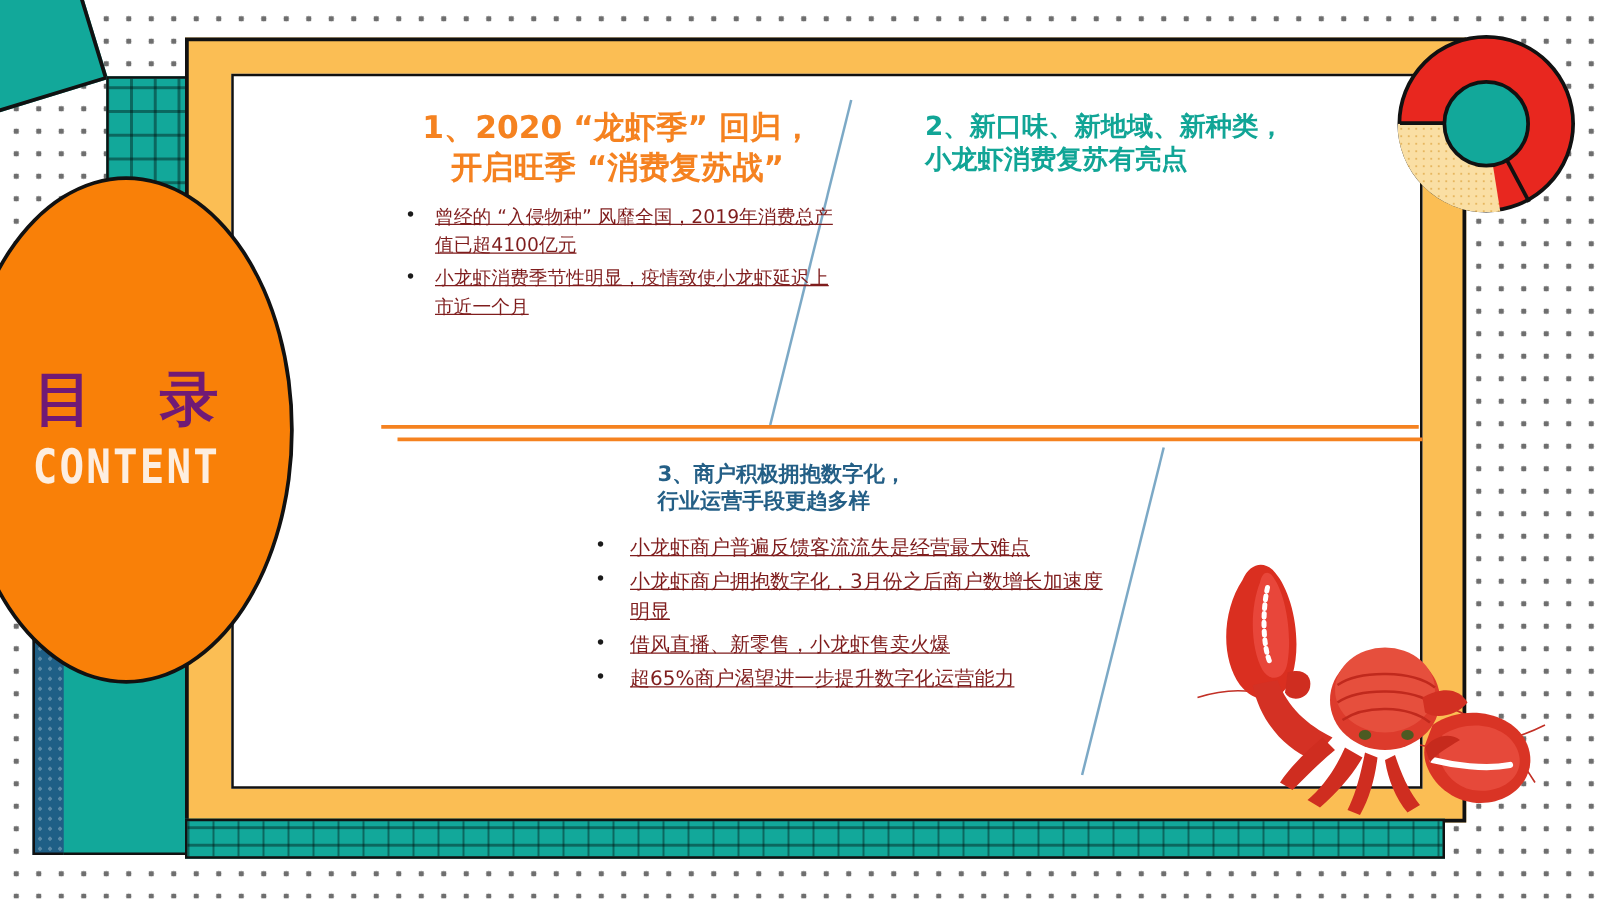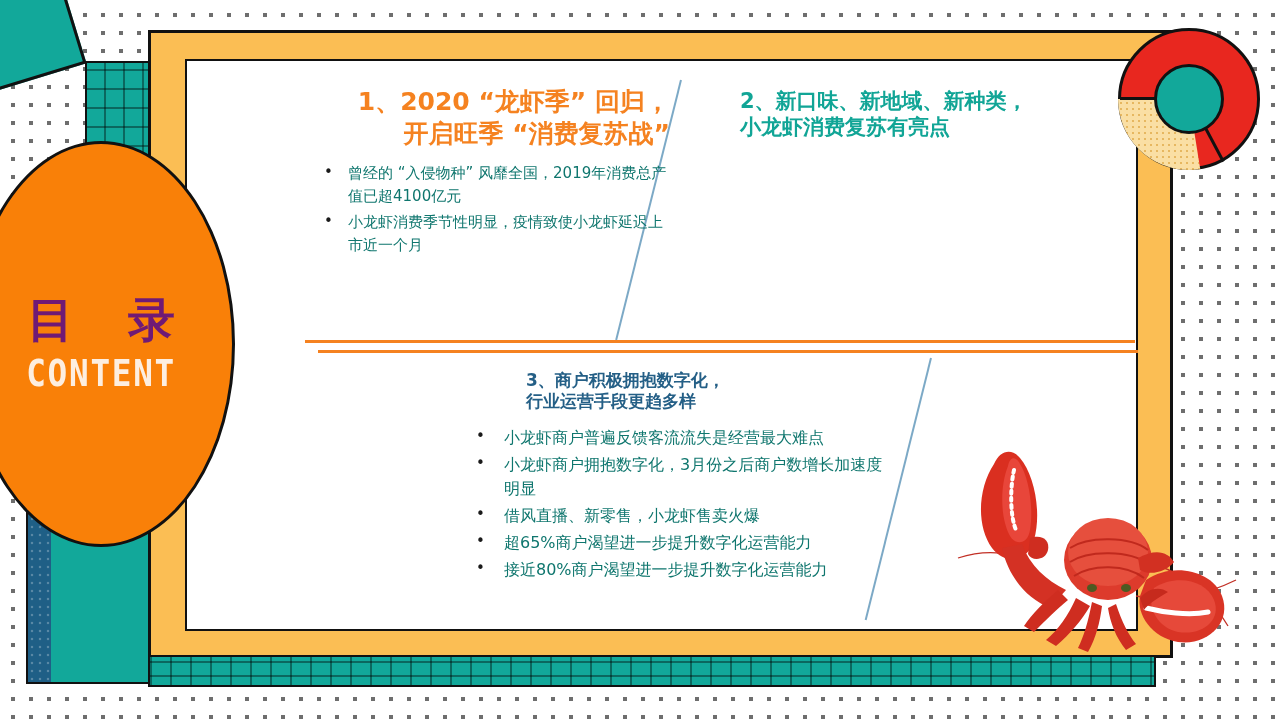--- a/index.html
+++ b/index.html
@@ -113,29 +113,29 @@
   .sec-title{
     font-weight:bold;line-height:1.26;margin:0 0 13px 0;
     white-space:pre-line;
   }
   .sec1 .sec-title{color:#f58220;font-size:25px;}
   .sec2 .sec-title{color:#11a596;font-size:21px;}
   .sec3 .sec-title{color:#245f86;font-size:17px;}
   .blist{list-style:none;margin:0;padding:0;}
   .blist li{
     position:relative;padding-left:30px;margin-bottom:2px;
-    color:#0f766e;line-height:1.55;font-size:15px;
+    color:#7f1d1d;line-height:1.55;font-size:15px;text-decoration:underline;
   }
   .blist li::before{
     content:"\2022";position:absolute;left:6px;top:-1px;
     color:#1a1a1a;font-size:15px;
   }
 
   #sec1{left:318px;top:86px;width:352px;}
-  #sec1 .sec-title{text-align:right;}
+  #sec1 .sec-title{text-align:center;}
   #sec2{left:740px;top:88px;width:400px;}
   #sec2 .blist li{padding-left:28px;font-size:14.6px;}
   #sec3{left:470px;top:370px;width:420px;}
   #sec3 .sec-title{margin-left:56px;}
   #sec3 .blist li{padding-left:34px;font-size:16px;}
 
   
   .diag1{
     position:absolute;left:680px;top:80px;width:1.6px;height:268px;
     background:#7ca9c6;transform:rotate(14deg);transform-origin:top center;
@@ -188,21 +188,20 @@
   </div>
 
   <div class="sec sec3" id="sec3">
     <h2 class="sec-title">3、商户积极拥抱数字化，
 行业运营手段更趋多样</h2>
     <ul class="blist">
       <li>小龙虾商户普遍反馈客流流失是经营最大难点</li>
       <li>小龙虾商户拥抱数字化，3月份之后商户数增长加速度明显</li>
       <li>借风直播、新零售，小龙虾售卖火爆</li>
       <li>超65%商户渴望进一步提升数字化运营能力</li>
-      <li>接近80%商户渴望进一步提升数字化运营能力</li>
     </ul>
   </div>
 
   <div class="lobster">
     <svg viewBox="0 0 290 240" width="290" height="240">
       <g fill="none" stroke="#c23026" stroke-width="1.3">
         <path d="M8,128 C40,118 68,122 86,140"></path>
         <path d="M278,196 C250,150 208,128 176,132"></path>
         <path d="M286,150 C250,168 212,172 186,166"></path>
       </g>

